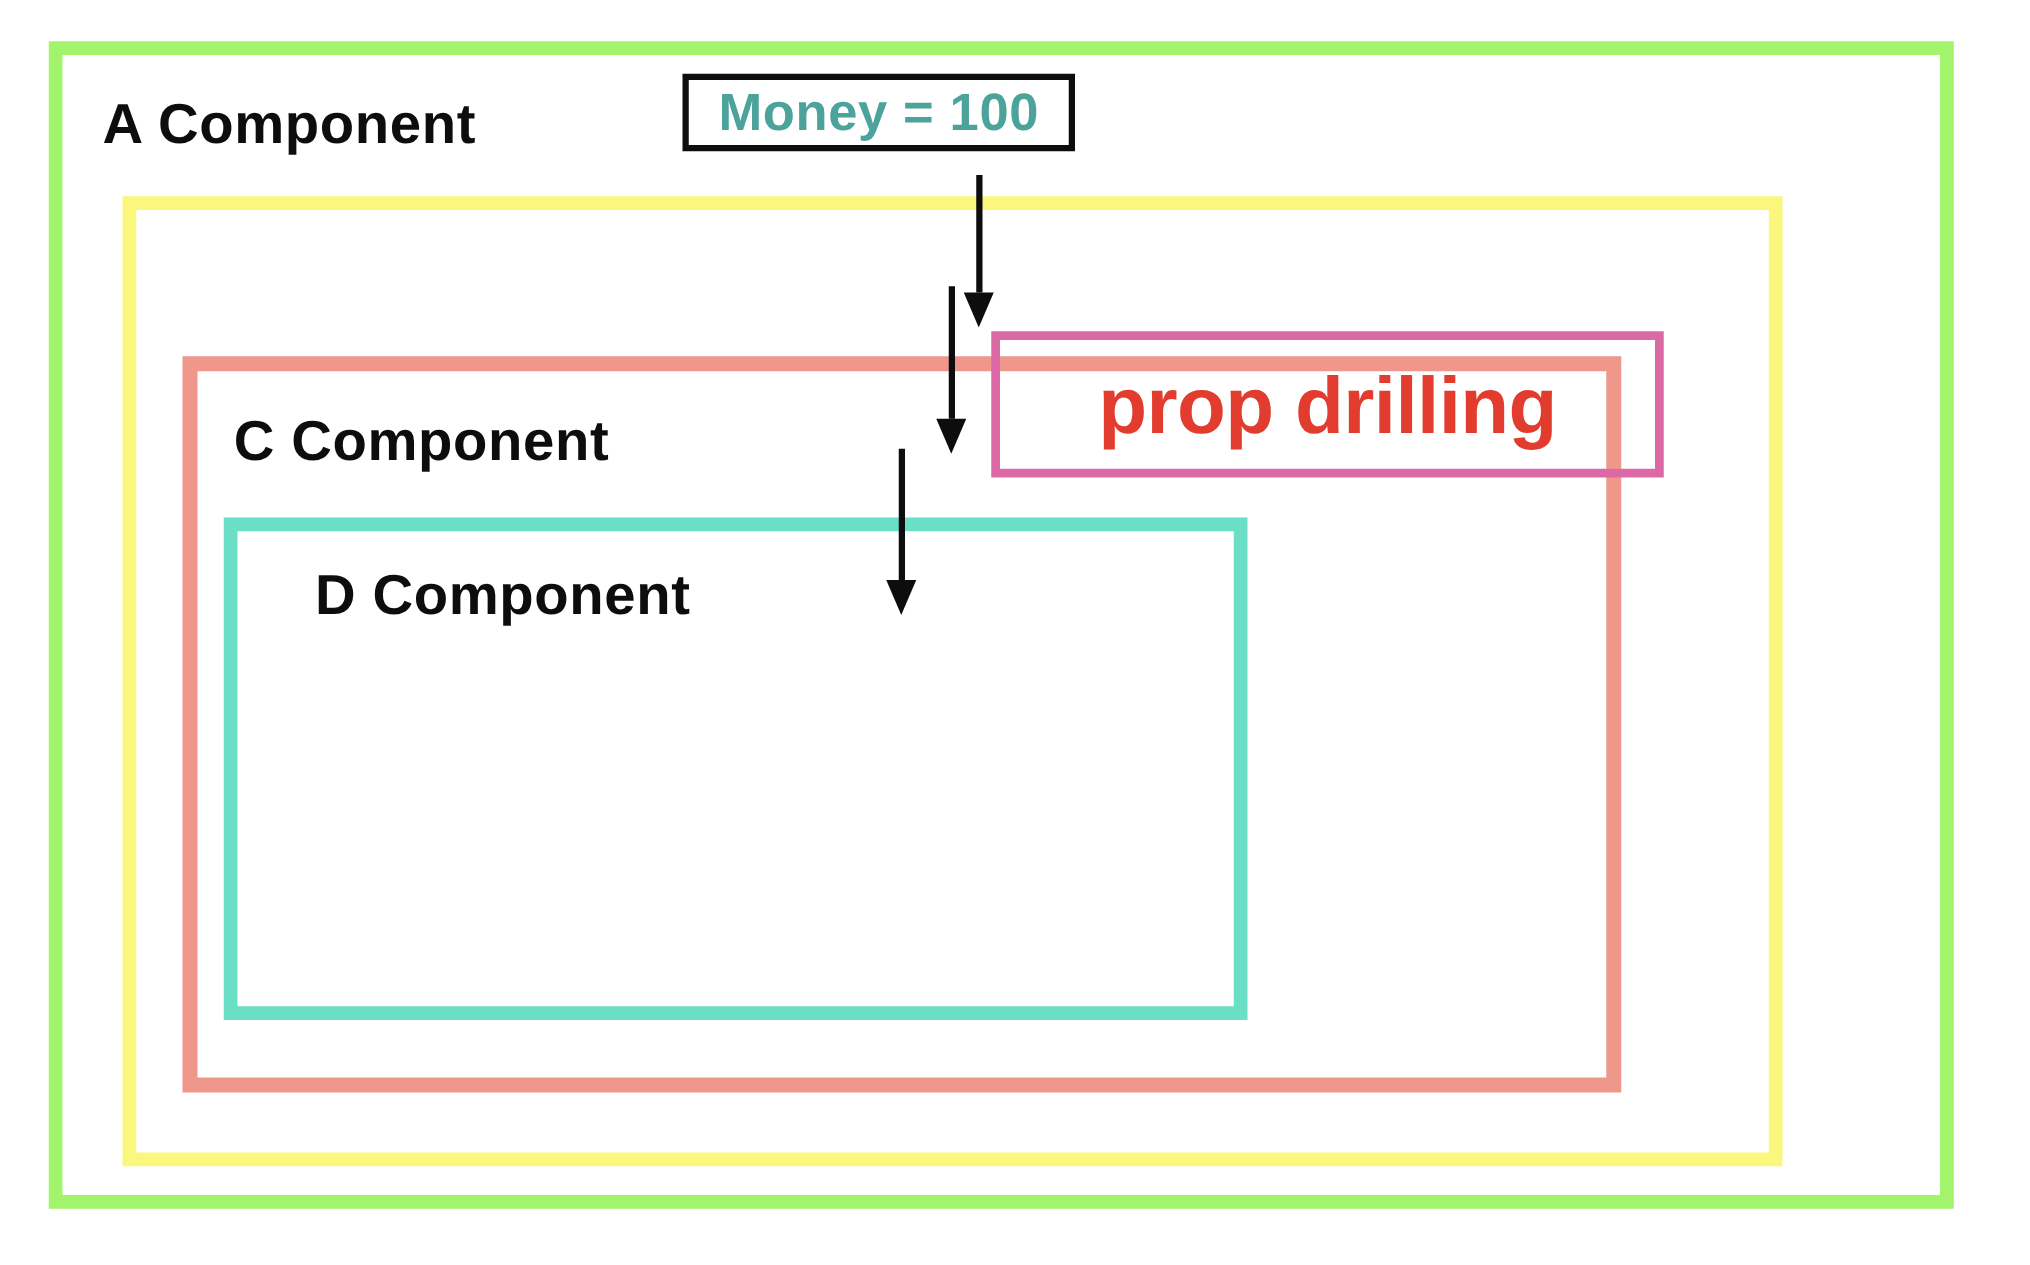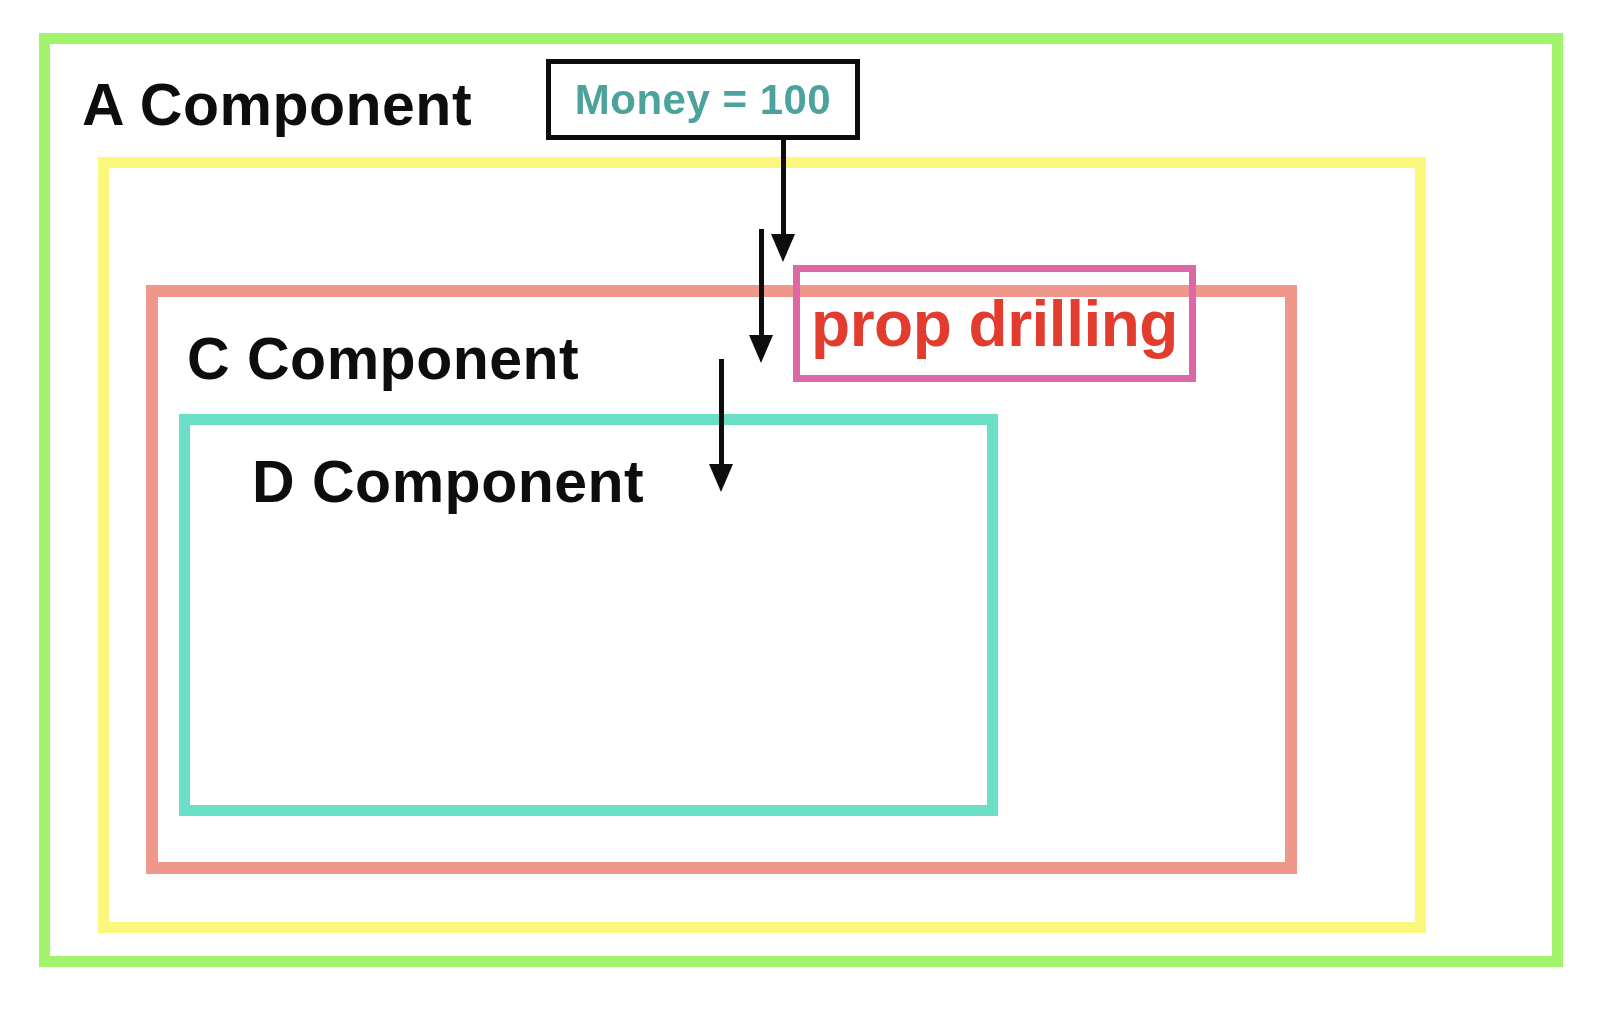--- a/index.html
+++ b/index.html
@@ -10,21 +10,21 @@
   .stage { position: absolute; inset: 0; }
   .box {
     position: absolute;
     box-sizing: border-box;
     border-style: solid;
     background: transparent;
   }
   .comp-label {
     position: absolute;
     font-weight: bold;
-    font-size: 59px;
+    font-size: 45px;
     color: #0d0d0d;
     line-height: 1;
     white-space: nowrap;
     letter-spacing: 0.5px;
   }
   .money-box {
     position: absolute;
     box-sizing: border-box;
     border: 5px solid #0d0d0d;
     display: flex; align-items: center; justify-content: center;
@@ -62,25 +62,25 @@
   <div class="comp-label" style="left:82px; top:76px;">A Component</div>
 
   <div class="box" style="left: 98px; top: 157px; width: 1328px; height: 776px; border-width: 11px; border-color: rgb(251, 247, 125);"></div>
 
   <div class="box" style="left: 146px; top: 285px; width: 1151px; height: 589px; border-width: 12px; border-color: rgb(240, 151, 140);"></div>
   <div class="comp-label" style="left:187px; top:330px;text-align:center;">C Component</div>
 
   <div class="box" style="left: 179px; top: 414px; width: 819px; height: 402px; border-width: 11px; border-color: rgb(106, 223, 198);"></div>
   <div class="comp-label" style="left:216px; top:453px;margin-left:36px;">D Component</div>
 
-  <div class="money-box" style="left: 546px; top: 59px; width: 314px; height: 81px; color: rgb(76, 163, 155);">
+  <div class="money-box" style="left: 546px; top: 59px; width: 314px; height: 62px; color: rgb(76, 163, 155);">
     <span>Money = 100</span>
   </div>
 
-  <div class="prop-box" style="left: 793px; top: 265px; width: 403px; height: 117px; border-color: rgb(221, 104, 166);">
+  <div class="prop-box" style="left: 793px; top: 265px; width: 538px; height: 117px; border-color: rgb(221, 104, 166);">
     <span style="color: rgb(226, 60, 46);">prop drilling</span>
   </div>
 
   <div class="arrow" style="left:771px; top:140px;">
     <div class="shaft" style="height:94px;"></div>
     <div class="head"></div>
   </div>
 
   <div class="arrow" style="left:749px; top:229px;">
     <div class="shaft" style="height:106px;"></div>

